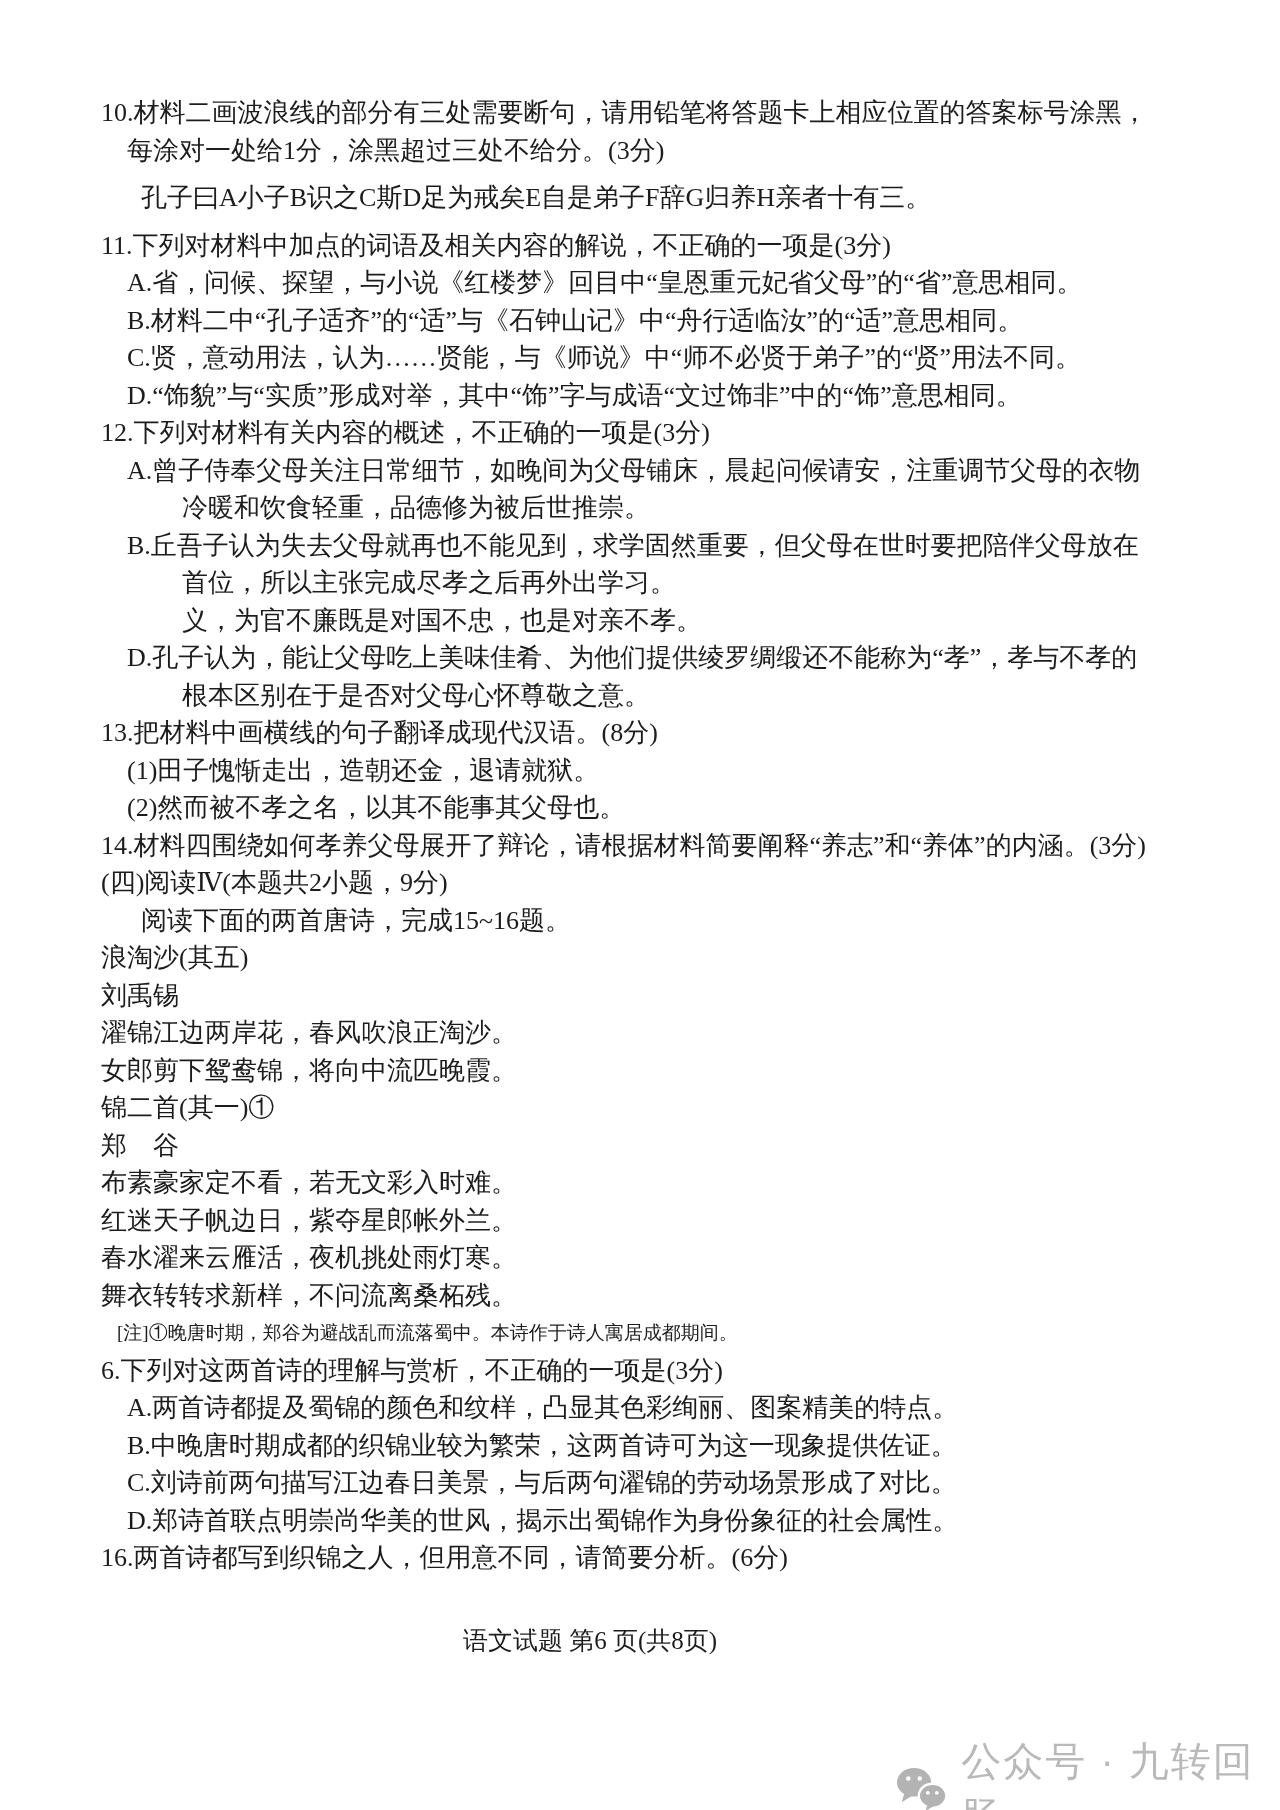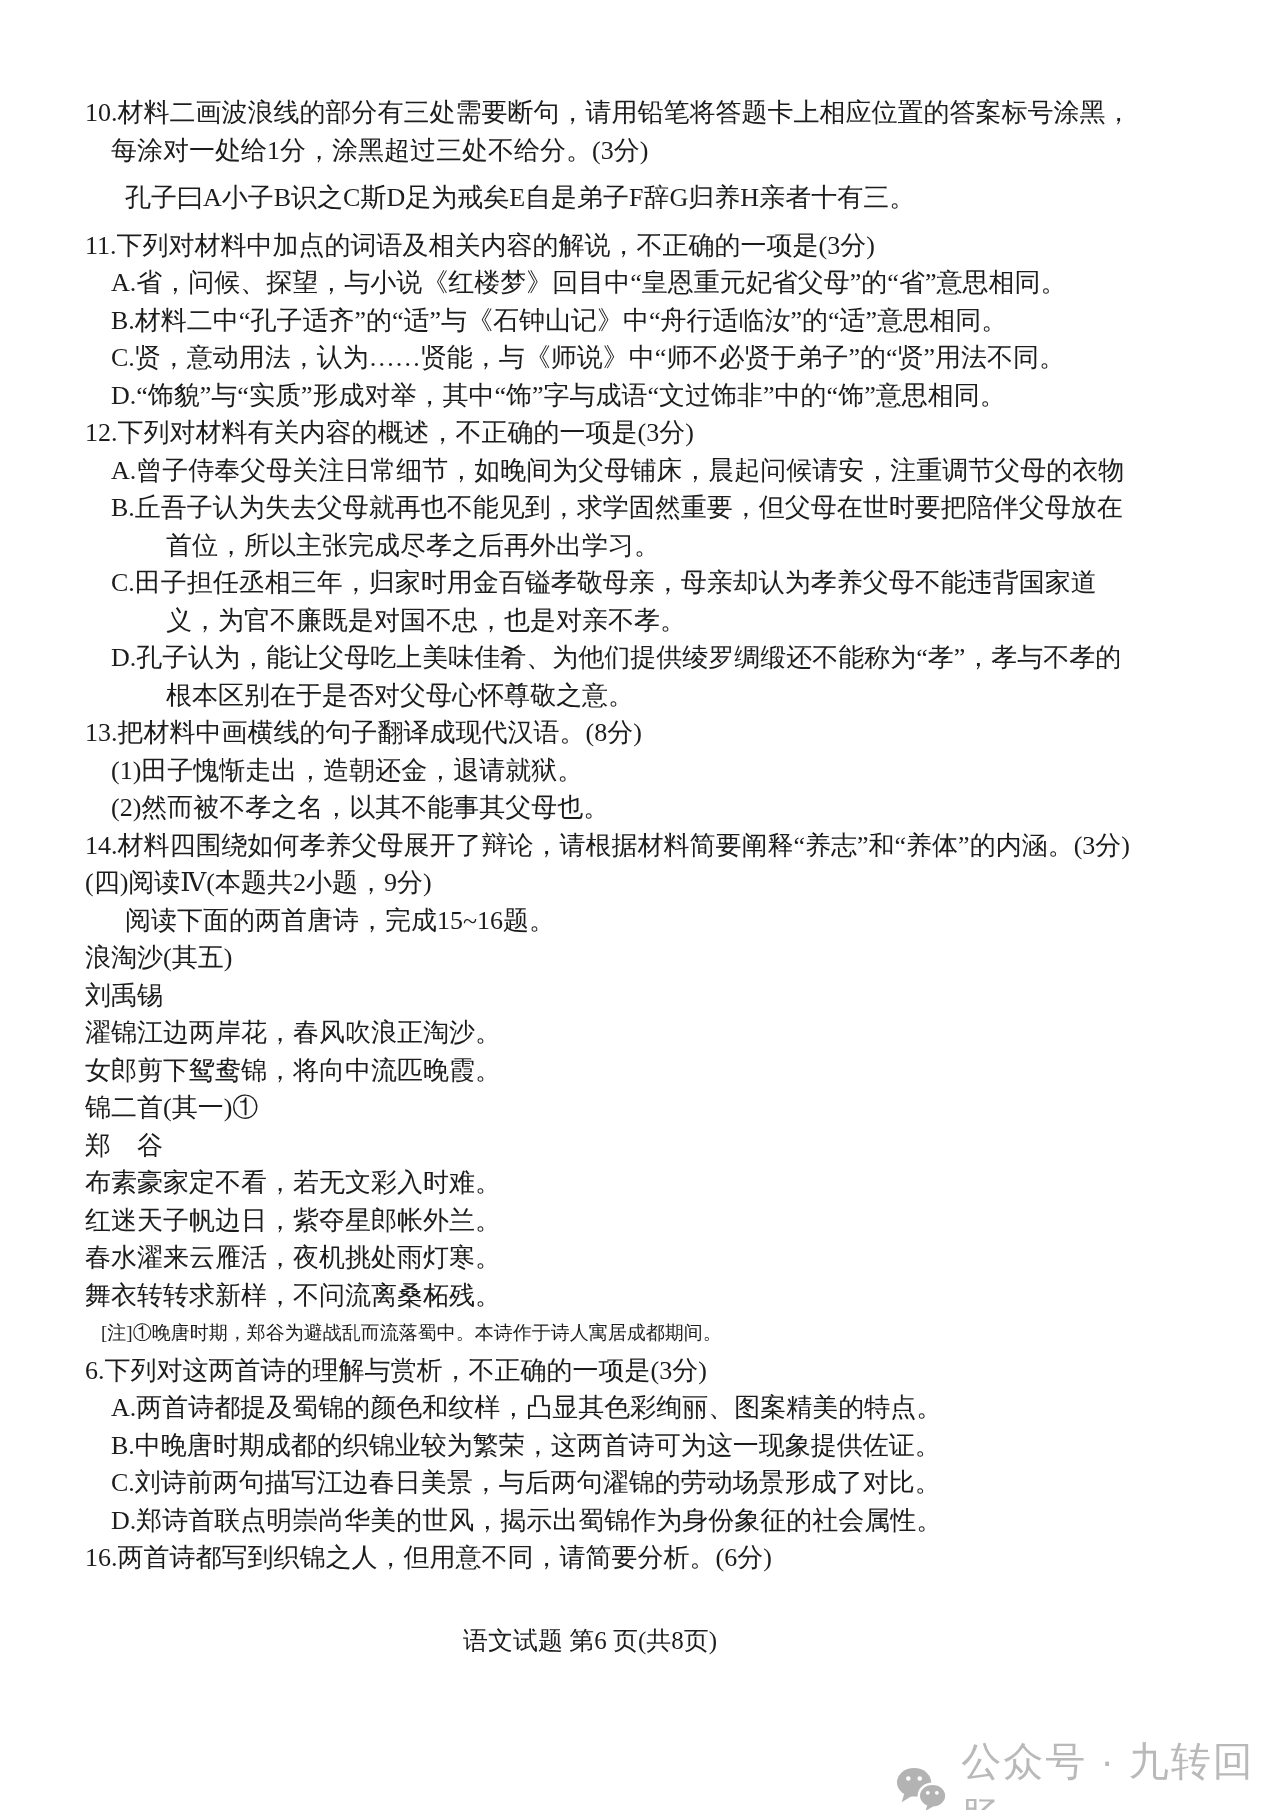--- a/index.html
+++ b/index.html
@@ -6,21 +6,21 @@
   .page{
     position:relative;
     width:1280px;height:1810px;
     background:#ffffff;
     overflow:hidden;
     font-family:"Liberation Serif","DejaVu Serif",serif;
     color:#1c1c1c;
   }
   .doc{
     position:absolute;
-    top:94px;left:85px;right:85px;
+    top:94px;left:101px;right:85px;
     font-size:26px;
     line-height:37.5px;
   }
   .line{white-space:nowrap;}
   .opt{margin-left:26px;}
   .cont{margin-left:81px;}
   .sent{margin-left:40px;margin-top:10px;margin-bottom:10px;}
   .intro{margin-left:40px;}
   .note{margin-left:16px;font-size:19px;}
   .center{text-align:left;white-space:nowrap;}
@@ -54,23 +54,23 @@
     <div class="line sent">孔子曰A小子B识之C斯D足为戒矣E自是弟子F辞G归养H亲者十有三。</div>
 
     <div class="line">11.下列对材料中加点的词语及相关内容的解说，不正确的一项是(3分)</div>
     <div class="line opt">A.省，问候、探望，与小说《红楼梦》回目中“皇恩重元妃省父母”的“省”意思相同。</div>
     <div class="line opt">B.材料二中“孔子适齐”的“适”与《石钟山记》中“舟行适临汝”的“适”意思相同。</div>
     <div class="line opt">C.贤，意动用法，认为……贤能，与《师说》中“师不必贤于弟子”的“贤”用法不同。</div>
     <div class="line opt">D.“饰貌”与“实质”形成对举，其中“饰”字与成语“文过饰非”中的“饰”意思相同。</div>
 
     <div class="line">12.下列对材料有关内容的概述，不正确的一项是(3分)</div>
     <div class="line opt">A.曾子侍奉父母关注日常细节，如晚间为父母铺床，晨起问候请安，注重调节父母的衣物</div>
+    <div class="line cont">冷暖和饮食轻重，品德修为被后世推崇。</div>
     <div class="line opt">B.丘吾子认为失去父母就再也不能见到，求学固然重要，但父母在世时要把陪伴父母放在</div>
     <div class="line cont">首位，所以主张完成尽孝之后再外出学习。</div>
-    <div class="line opt">C.田子担任丞相三年，归家时用金百镒孝敬母亲，母亲却认为孝养父母不能违背国家道</div>
     <div class="line cont">义，为官不廉既是对国不忠，也是对亲不孝。</div>
     <div class="line opt">D.孔子认为，能让父母吃上美味佳肴、为他们提供绫罗绸缎还不能称为“孝”，孝与不孝的</div>
     <div class="line cont">根本区别在于是否对父母心怀尊敬之意。</div>
 
     <div class="line">13.把材料中画横线的句子翻译成现代汉语。(8分)</div>
     <div class="line opt">(1)田子愧惭走出，造朝还金，退请就狱。</div>
     <div class="line opt">(2)然而被不孝之名，以其不能事其父母也。</div>
 
     <div class="line">14.材料四围绕如何孝养父母展开了辩论，请根据材料简要阐释“养志”和“养体”的内涵。(3分)</div>
 

